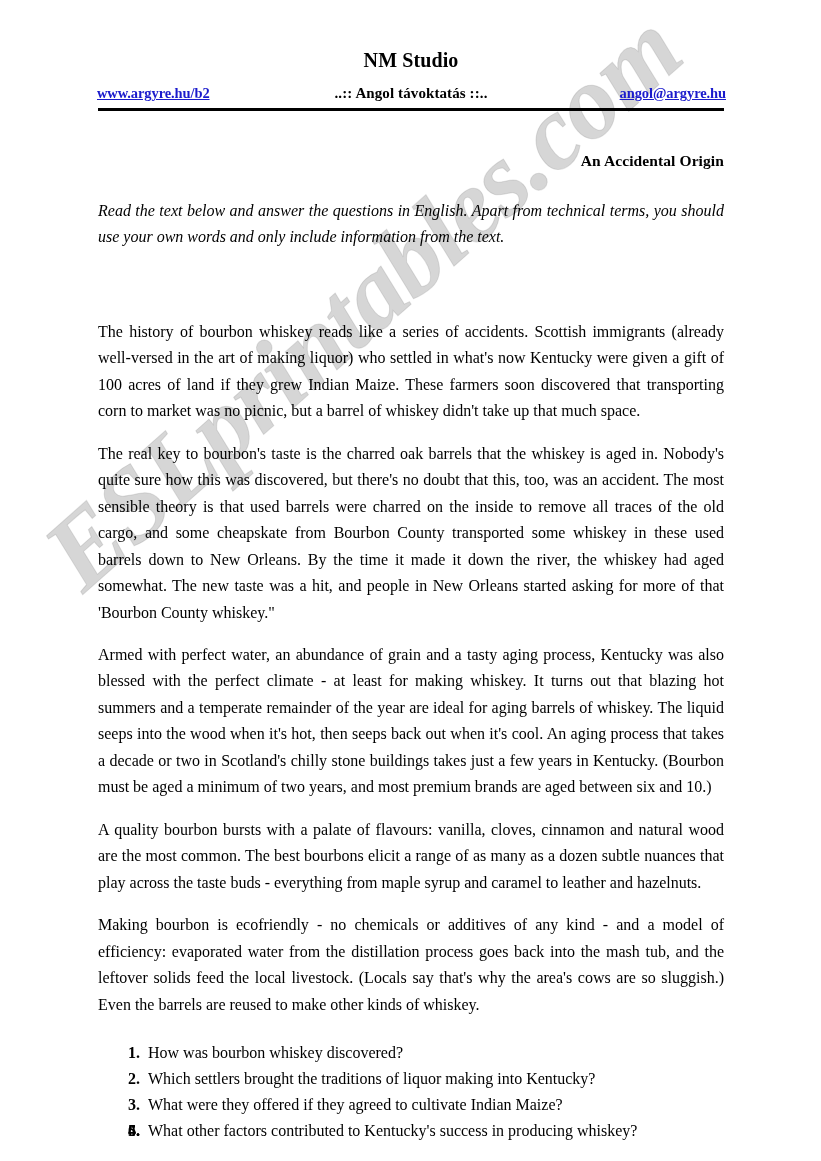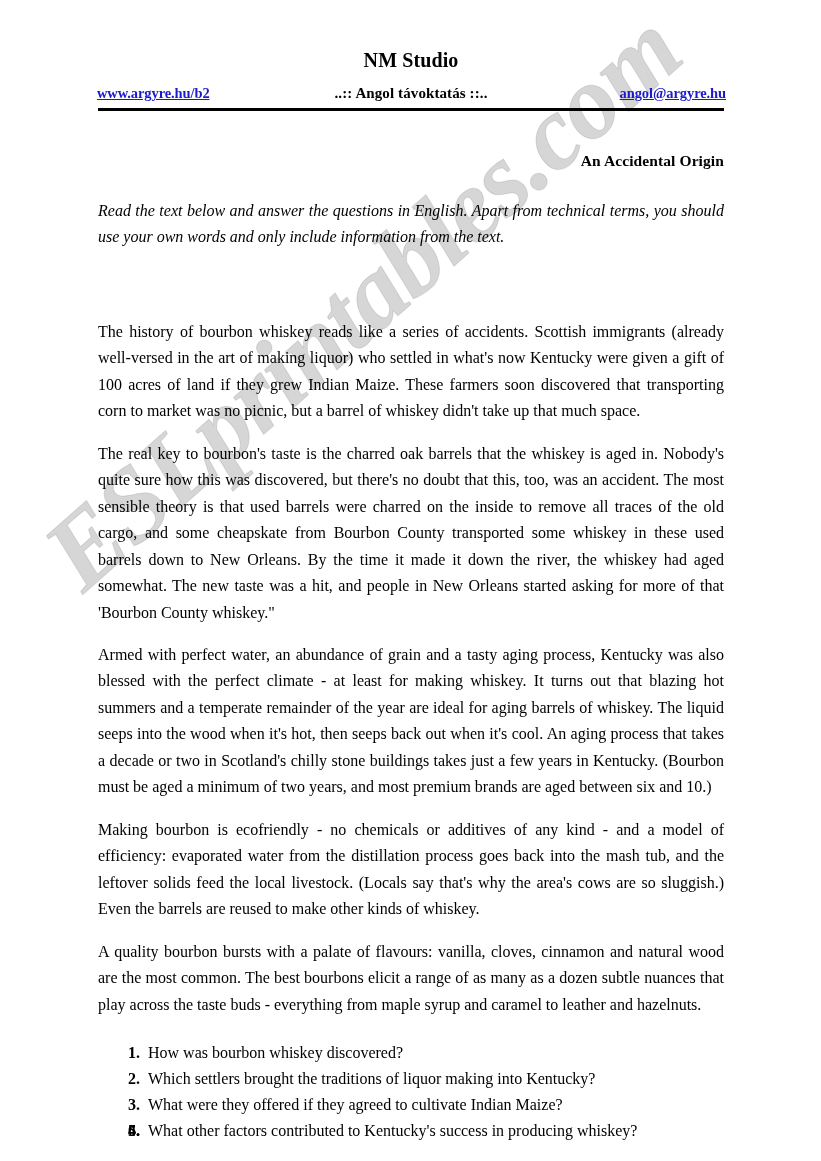--- a/index.html
+++ b/index.html
@@ -175,22 +175,22 @@
     </div>
 
     <div class="doc-title">An Accidental Origin</div>
 
     <div class="instructions">Read the text below and answer the questions in English. Apart from technical terms, you should use your own words and only include information from the text.</div>
 
     <div class="body-text">
       <p>The history of bourbon whiskey reads like a series of accidents. Scottish immigrants (already well-versed in the art of making liquor) who settled in what's now Kentucky were given a gift of 100 acres of land if they grew Indian Maize. These farmers soon discovered that transporting corn to market was no picnic, but a barrel of whiskey didn't take up that much space.</p>
       <p>The real key to bourbon's taste is the charred oak barrels that the whiskey is aged in. Nobody's quite sure how this was discovered, but there's no doubt that this, too, was an accident. The most sensible theory is that used barrels were charred on the inside to remove all traces of the old cargo, and some cheapskate from Bourbon County transported some whiskey in these used barrels down to New Orleans. By the time it made it down the river, the whiskey had aged somewhat. The new taste was a hit, and people in New Orleans started asking for more of that 'Bourbon County whiskey."</p>
       <p>Armed with perfect water, an abundance of grain and a tasty aging process, Kentucky was also blessed with the perfect climate - at least for making whiskey. It turns out that blazing hot summers and a temperate remainder of the year are ideal for aging barrels of whiskey. The liquid seeps into the wood when it's hot, then seeps back out when it's cool. An aging process that takes a decade or two in Scotland's chilly stone buildings takes just a few years in Kentucky. (Bourbon must be aged a minimum of two years, and most premium brands are aged between six and 10.)</p>
+      <p>A quality bourbon bursts with a palate of flavours: vanilla, cloves, cinnamon and natural wood are the most common. The best bourbons elicit a range of as many as a dozen subtle nuances that play across the taste buds - everything from maple syrup and caramel to leather and hazelnuts.</p>
       <p>Making bourbon is ecofriendly - no chemicals or additives of any kind - and a model of efficiency: evaporated water from the distillation process goes back into the mash tub, and the leftover solids feed the local livestock. (Locals say that's why the area's cows are so sluggish.) Even the barrels are reused to make other kinds of whiskey.</p>
-      <p>A quality bourbon bursts with a palate of flavours: vanilla, cloves, cinnamon and natural wood are the most common. The best bourbons elicit a range of as many as a dozen subtle nuances that play across the taste buds - everything from maple syrup and caramel to leather and hazelnuts.</p>
     </div>
 
     <ol class="questions">
       <li class="q-item">
         <span class="q-num">1.</span>
         <span class="q-text">How was bourbon whiskey discovered?</span>
       </li>
       <li class="q-item">
         <span class="q-num">2.</span>
         <span class="q-text">Which settlers brought the traditions of liquor making into Kentucky?</span>

